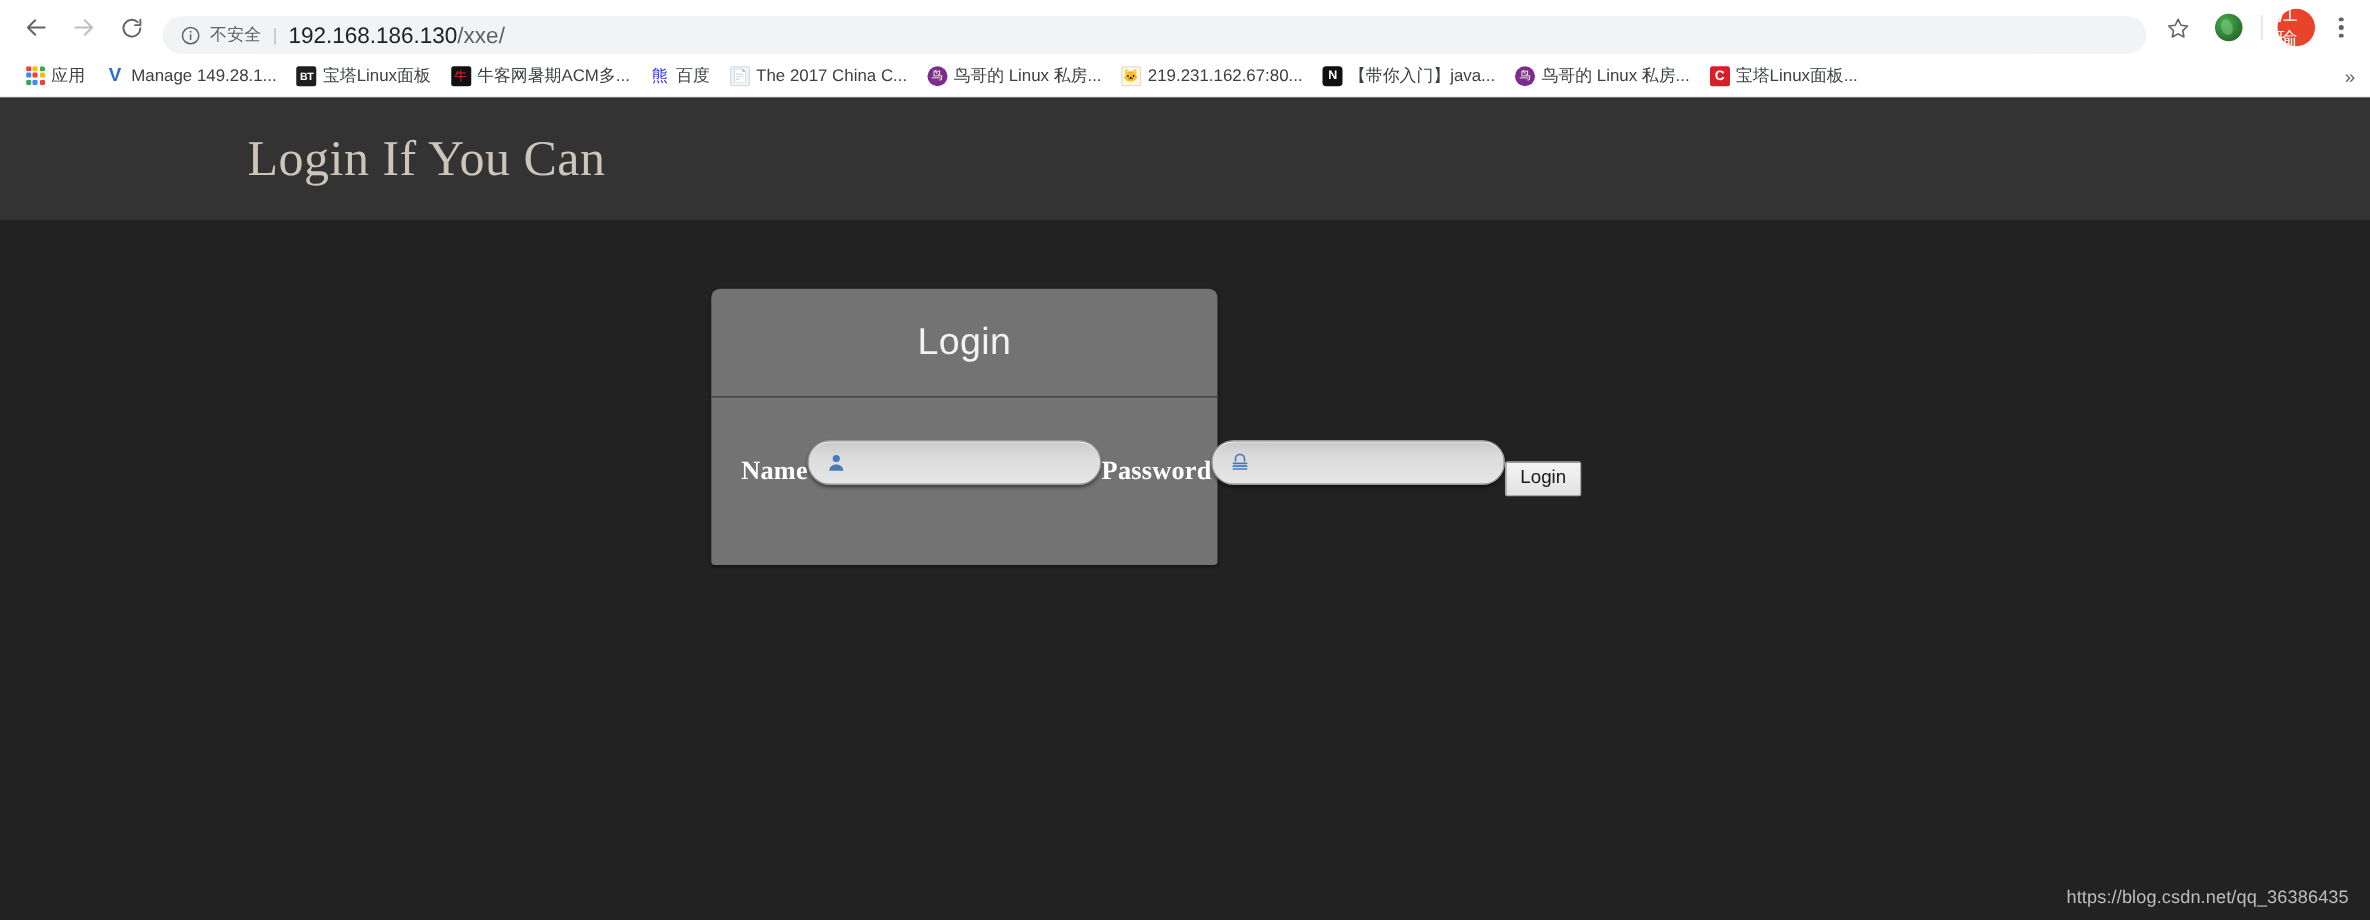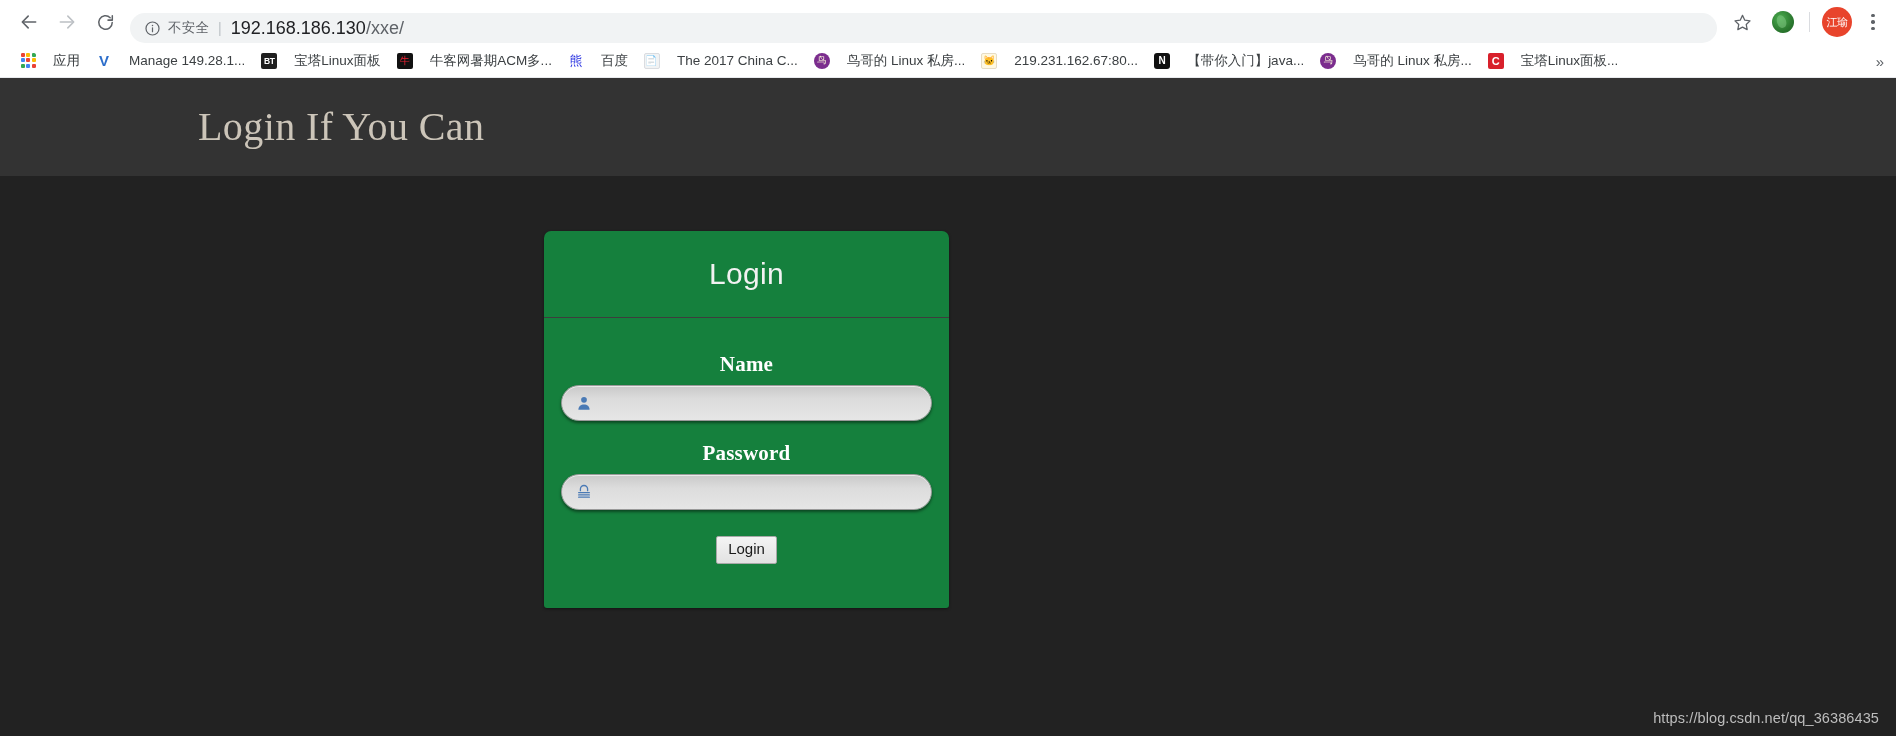--- a/index.html
+++ b/index.html
@@ -98,21 +98,21 @@
     width: 1px; height: 20px;
     background: #dadce0;
     margin: 0 6px;
   }
   .avatar-btn {
     width: 30px; height: 30px;
     border-radius: 50%;
     background: #e8442c;
     color: #ffffff;
     display: flex; align-items: center; justify-content: center;
-    font-size: 11px;
+    font-size: 16px;
     letter-spacing: -.5px;
     margin: 0 8px 0 6px;
     font-family: "DejaVu Sans", sans-serif;
   }
   .dots-btn {
     width: 26px; height: 34px;
     display: flex; flex-direction: column;
     align-items: center; justify-content: center;
     gap: 3px;
   }
@@ -142,21 +142,21 @@
     border-radius: 4px;
     flex: 0 0 auto;
     max-width: 190px;
   }
   .bm-label {
     font-size: 13.5px;
     color: #3c4043;
     white-space: nowrap;
     overflow: hidden;
     text-overflow: ellipsis;
-    margin-left: 17px;
+    margin-left: 5px;
     font-family: "Liberation Sans", sans-serif;
   }
   .bm-ico {
     width: 16px; height: 16px;
     flex: 0 0 auto;
     border-radius: 2px;
     display: flex; align-items: center; justify-content: center;
     font-size: 9px;
     color: #fff;
     overflow: hidden;
@@ -207,45 +207,45 @@
   }
 
   .content {
     position: relative;
     height: 560px;
   }
 
   
   .login-card {
     position: absolute;
-    left: 544px;
+    left: 569px;
     top: 55px;
     width: 405px;
-    background: #15803d;
+    background: #737373;
     border-radius: 7px 7px 3px 3px;
     box-shadow: 0 1px 3px rgba(0,0,0,.45);
   }
   .card-head {
     height: 87px;
     display: flex;
     align-items: center;
     justify-content: center;
     border-bottom: 1px solid #3d3d3d;
   }
   .card-title {
     font-family: "Liberation Sans", sans-serif;
     font-size: 30px;
     color: #f2f2f2;
     font-weight: 400;
     letter-spacing: .3px;
   }
   .card-body {
     padding: 34px 24px 44px 24px;
     display: flex;
-    flex-direction: column;
+    flex-direction: row;
     align-items: center;
   }
   .field-label {
     font-family: "Liberation Serif", "DejaVu Serif", serif;
     font-size: 21px;
     color: #ffffff;
     font-weight: 700;
     margin-bottom: 8px;
     letter-spacing: .2px;
   }

